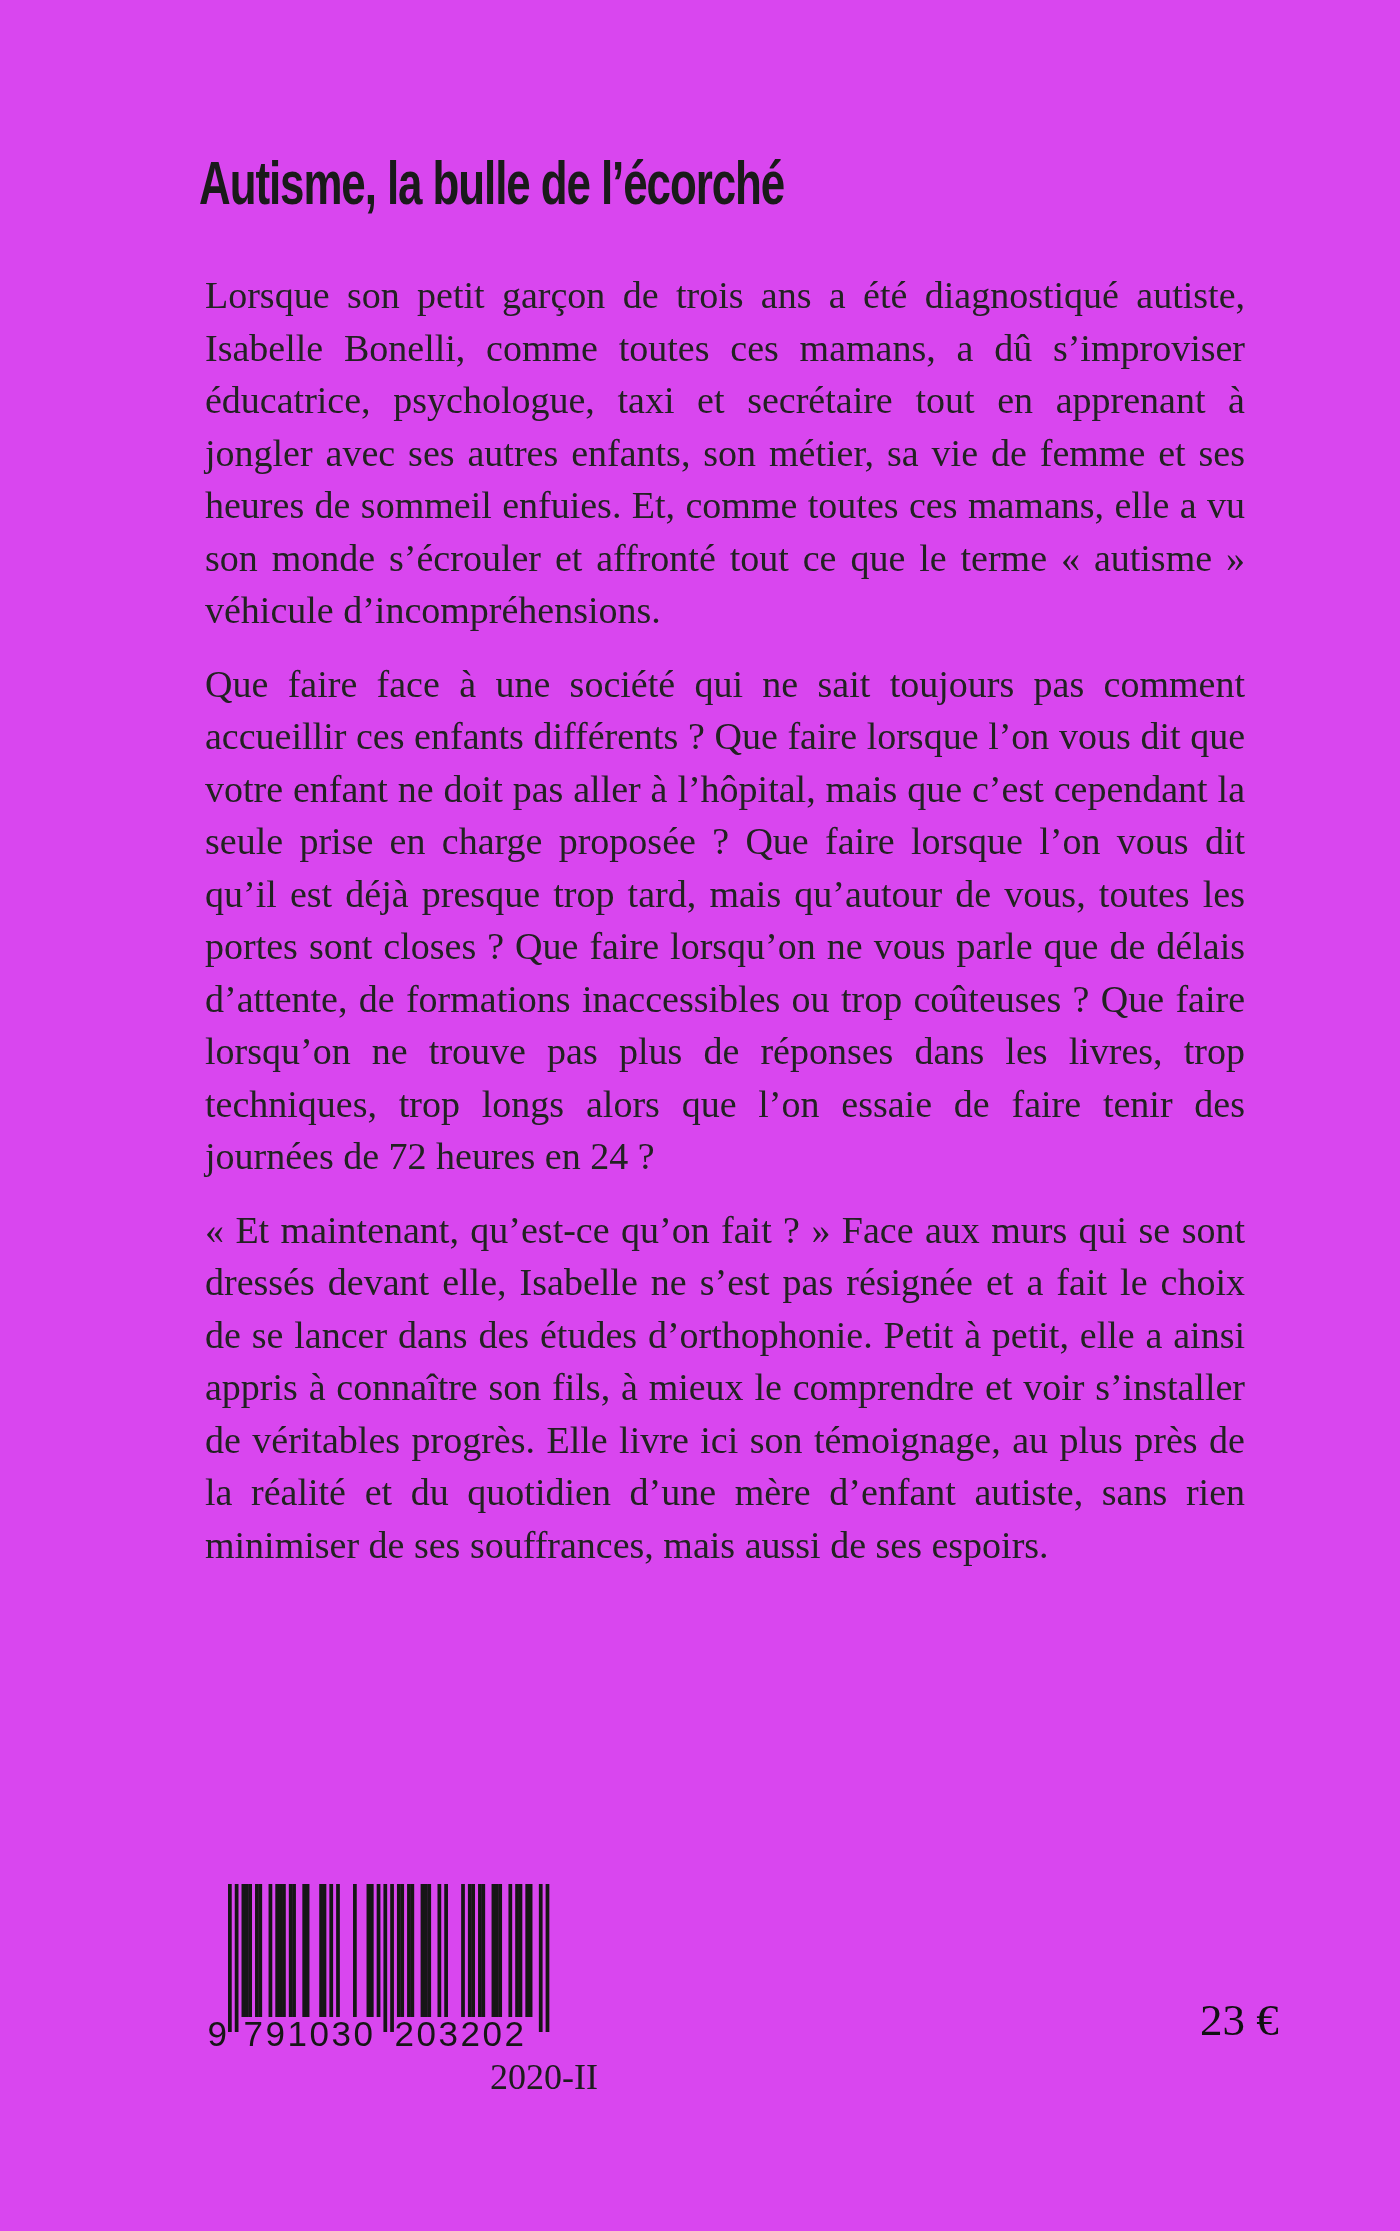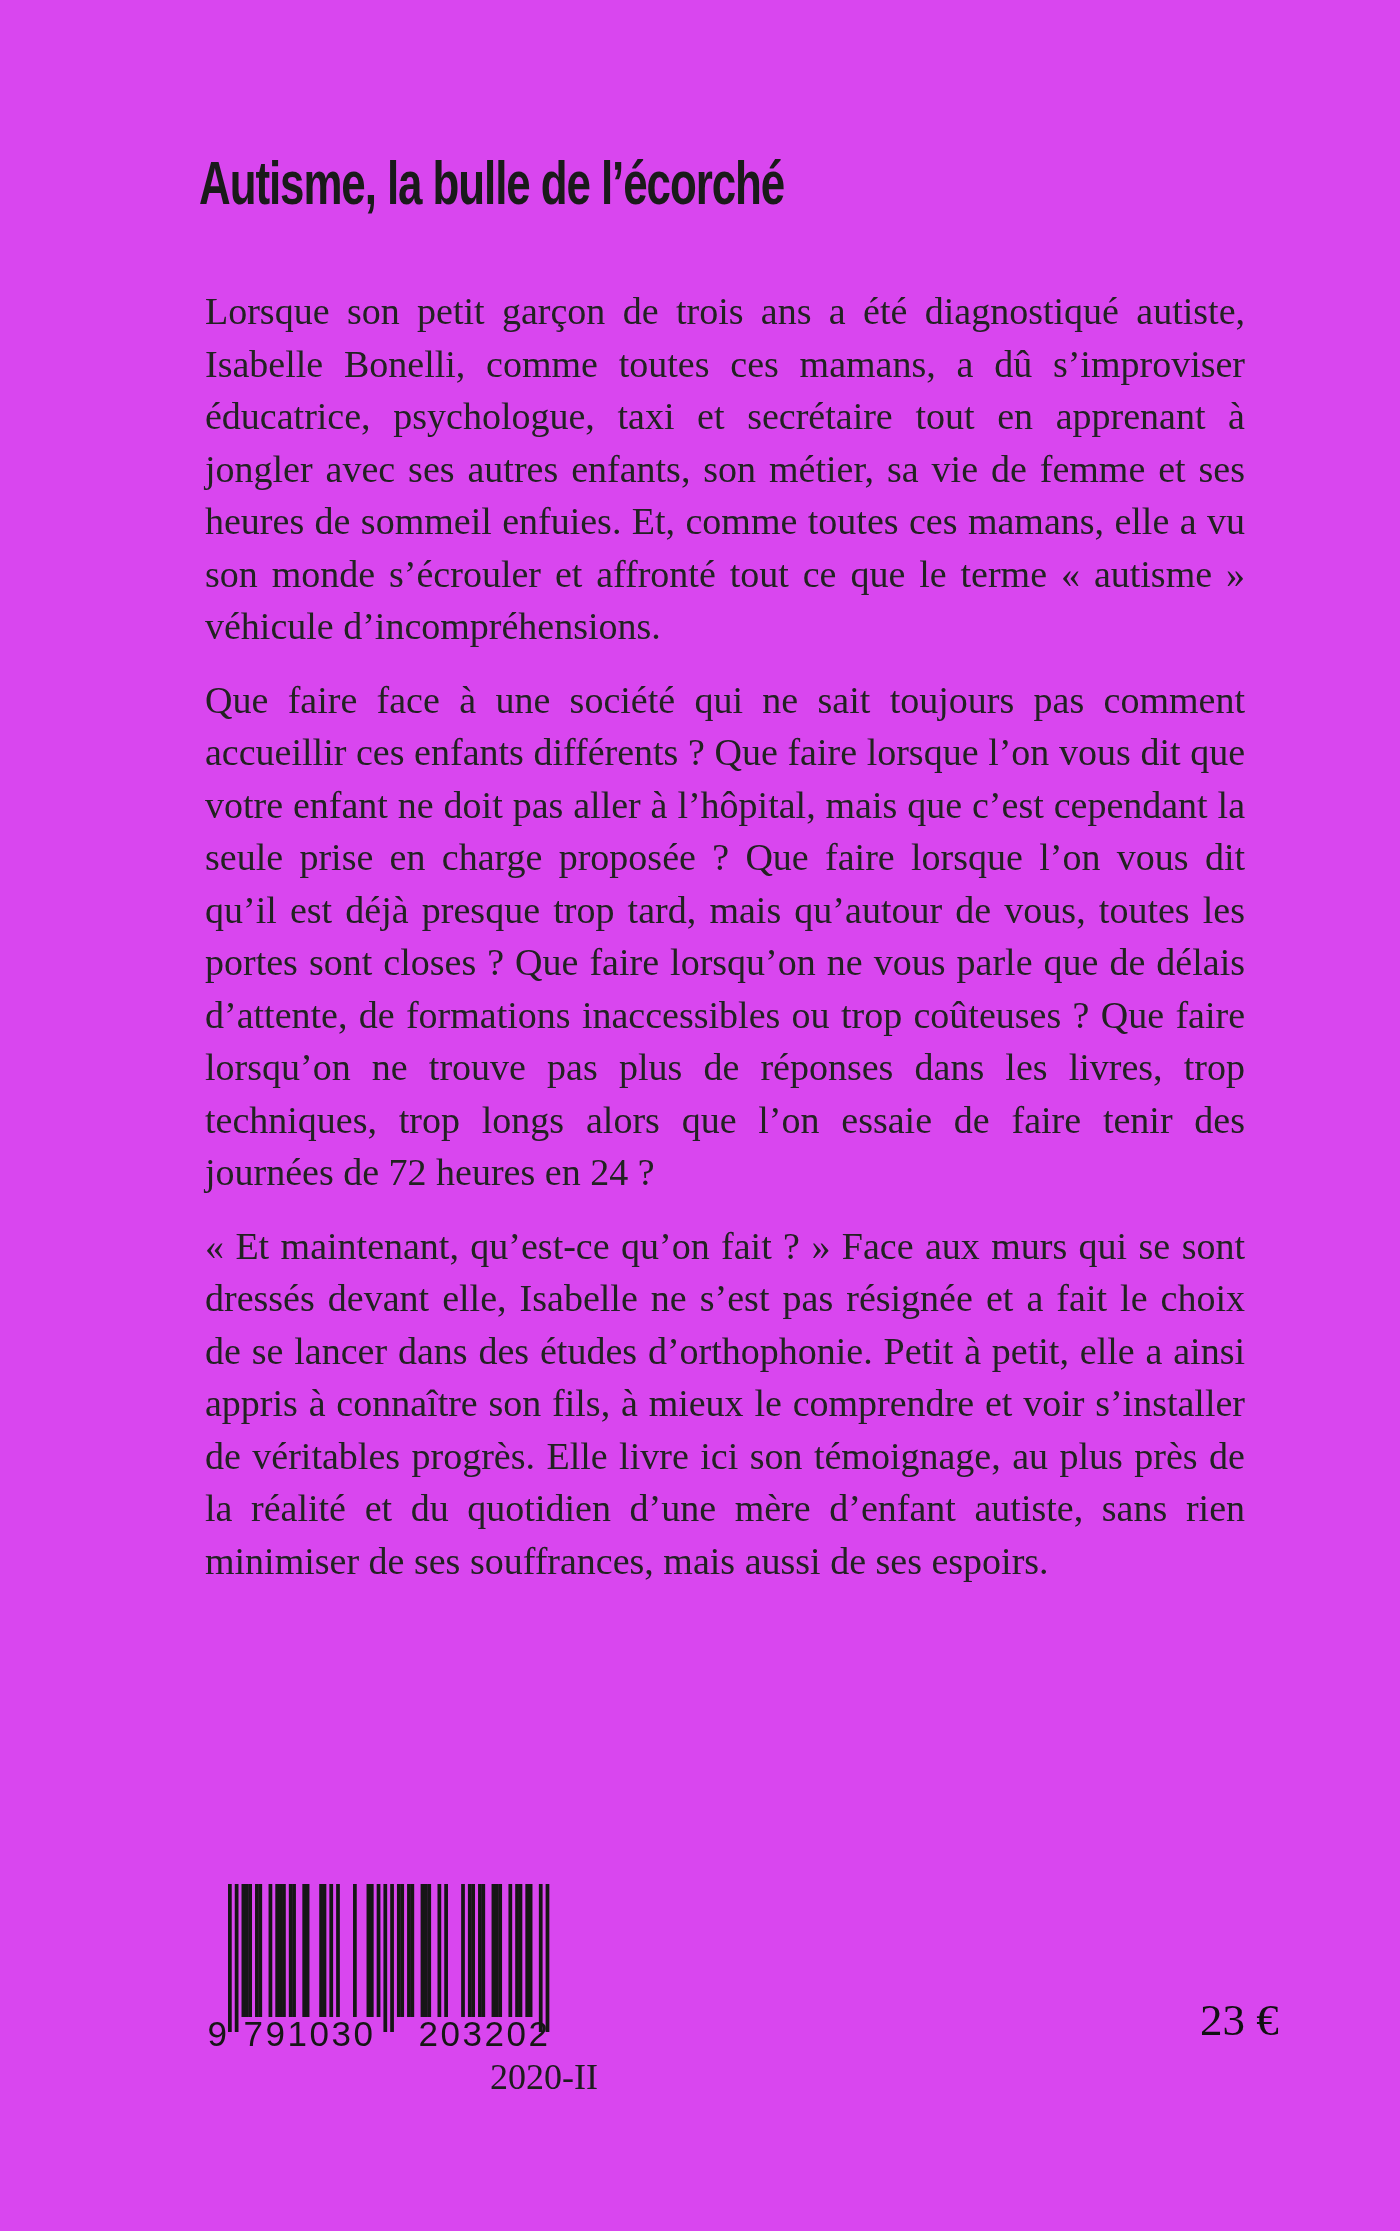--- a/index.html
+++ b/index.html
@@ -29,21 +29,21 @@
   }
   .body-block {
     position: absolute;
     left: 205px; top: 269px;
     width: 1040px;
     font-size: 38px;
     line-height: 52.5px;
     text-align: justify;
     color: #222222;
   }
-  .body-block p { margin: 16px 0 21px 0; }
+  .body-block p { margin: 0 0 21px 0; }
   .body-block p.no-gap { margin: 0; }
   .author-note {
     margin-top: 70px;
     font-style: italic;
     text-align: left;
   }
   .isbn {
     position: absolute;
     left: 209px; top: 1841px;
     font-size: 31px;
@@ -59,21 +59,21 @@
   .bc-digit {
     position: absolute;
     top: 130px;
     font-family: "Liberation Sans", sans-serif;
     font-size: 35px;
     color: #161616;
     letter-spacing: 2.5px;
   }
   .bc-first { left: 0; width: 24px; text-align: right; letter-spacing: 0; }
   .bc-left  { left: 37px;  width: 139px; text-align: center; }
-  .bc-right { left: 212px; width: 139px; text-align: center; }
+  .bc-right { left: 188px; width: 139px; text-align: center; }
   .edition {
     position: absolute;
     left: 368px; top: 2056px;
     width: 230px;
     text-align: right;
     font-size: 36px;
     color: #1d1d1d;
   }
   .price {
     position: absolute;

